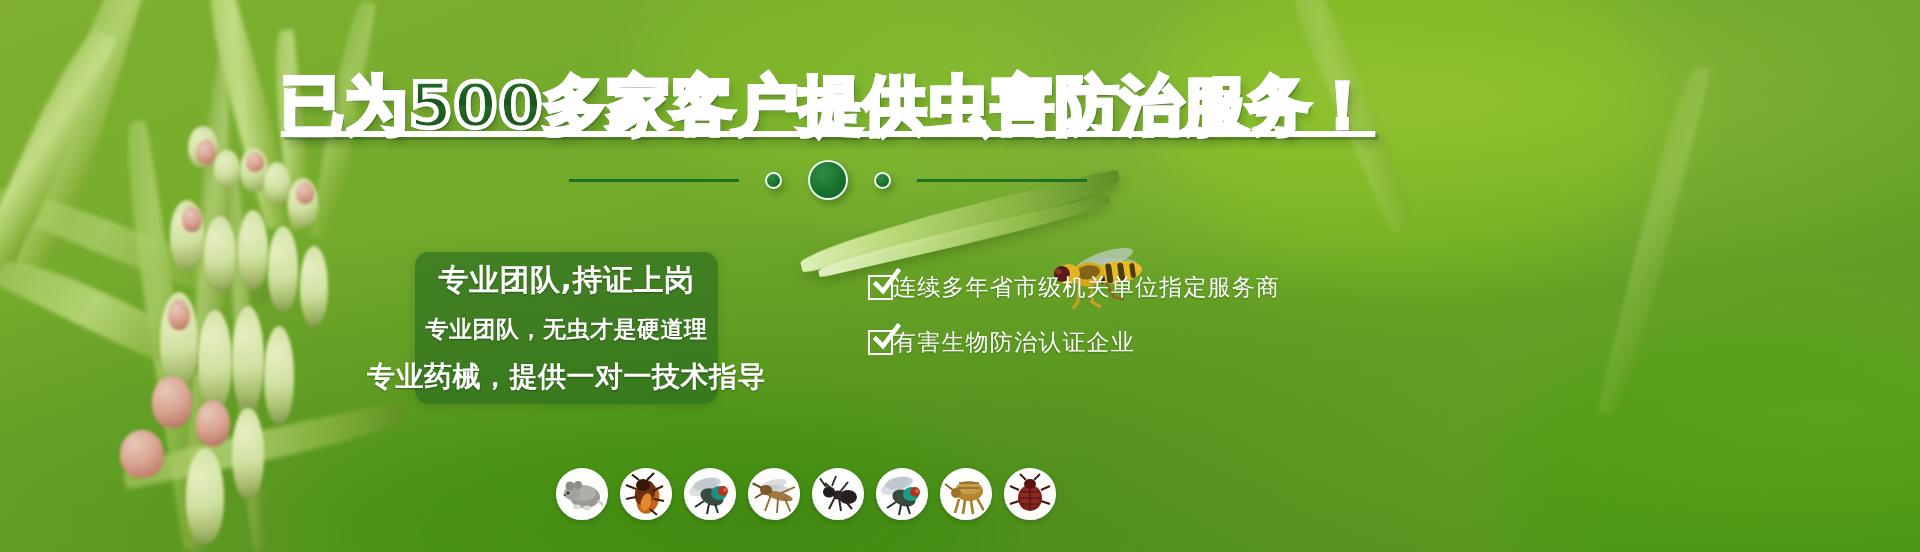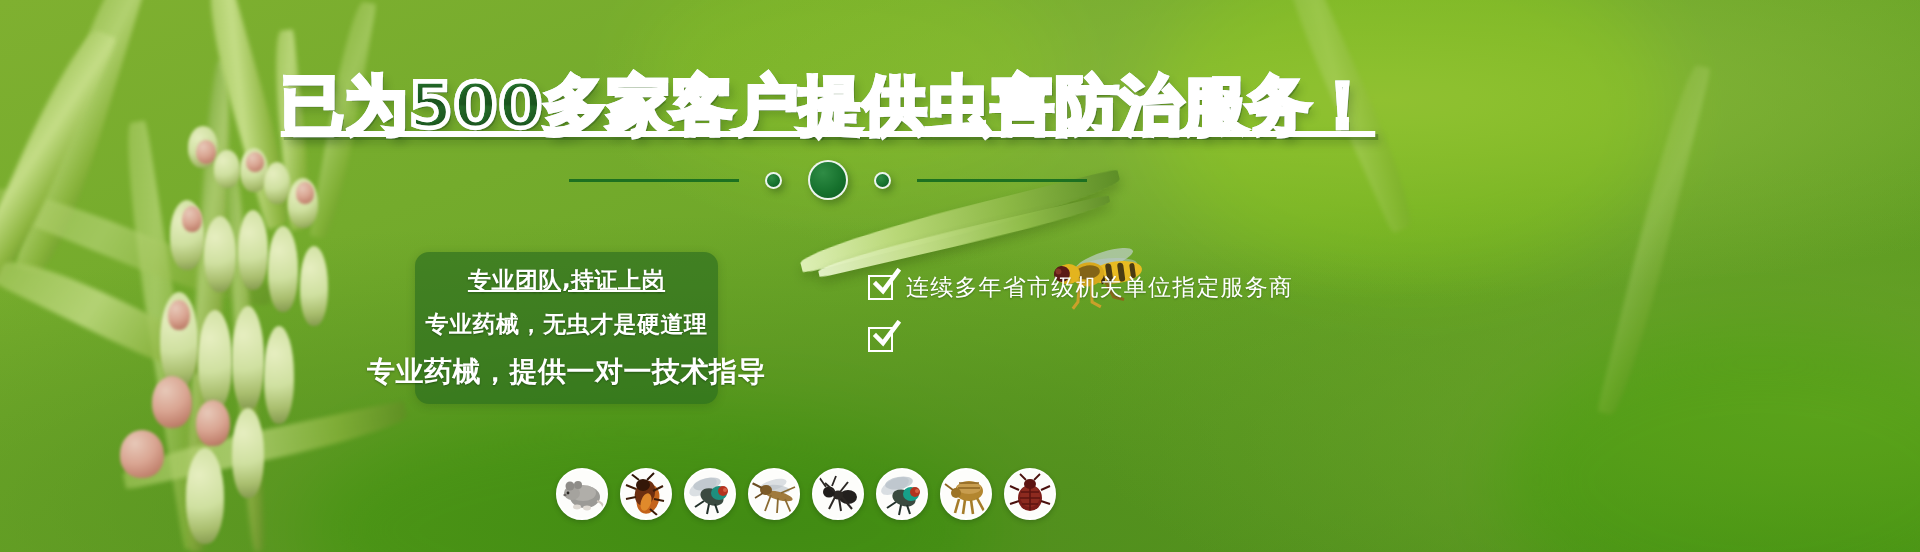--- a/index.html
+++ b/index.html
@@ -136,32 +136,32 @@
     align-items:center; justify-content:center;
     gap:13px;
     padding:8px 10px;
   }
   .claim-line {
     color:#ffffff;
     font-weight:700;
     white-space:nowrap;
     text-shadow:0 1px 2px rgba(12,40,8,.45);
   }
-  .claim-line.l1 { font-size:23px; letter-spacing:.5px;text-decoration:underline; }
+  .claim-line.l1 { font-size:30px; letter-spacing:.5px; }
   .claim-line.l2 { font-size:23px; letter-spacing:.5px; }
   .claim-line.l3 { font-size:28px; letter-spacing:.5px; }
 
   
   .checklist {
     position:absolute;
     left:868px; top:272px;
     display:flex; flex-direction:column;
     gap:24px;
   }
-  .check-item { display:flex; align-items:center; gap:13px; }
+  .check-item { display:flex; align-items:center; }
   .check-box {
     position:relative;
     width:25px; height:25px;
     border:2px solid #ffffff;
     flex:0 0 auto;
   }
   .check-box .tick {
     position:absolute;
     left:2px; top:-9px;
     width:29px; height:29px;
@@ -282,39 +282,40 @@
   <div class="divider">
     <span class="div-line"></span>
     <span class="dot small"></span>
     <span class="dot big"></span>
     <span class="dot small"></span>
     <span class="div-line"></span>
   </div>
 
   <div class="claimbox">
     <div class="claim-line l1">专业团队,持证上岗</div>
-    <div class="claim-line l2">专业药械，无虫才是硬道理</div>
+    <div class="claim-line l2">专业团队，无虫才是硬道理</div>
     <div class="claim-line l3">专业药械，提供一对一技术指导</div>
   </div>
 
   <div class="checklist">
     <div class="check-item">
       <span class="check-box">
         <svg class="tick" viewBox="0 0 29 29" xmlns="http://www.w3.org/2000/svg">
           <path d="M4 16 L11 23 L26 3" stroke="#ffffff" stroke-width="4.5" fill="none" stroke-linecap="square" stroke-linejoin="miter"></path>
         </svg>
       </span>
       <span class="check-label">连续多年省市级机关单位指定服务商</span>
     </div>
     <div class="check-item">
       <span class="check-box">
         <svg class="tick" viewBox="0 0 29 29" xmlns="http://www.w3.org/2000/svg">
           <path d="M4 16 L11 23 L26 3" stroke="#ffffff" stroke-width="4.5" fill="none" stroke-linecap="square" stroke-linejoin="miter"></path>
         </svg>
       </span>
+      <span class="check-label">有害生物防治认证企业</span>
     </div>
   </div>
 
   <div class="pests">
 
     <span class="pest">
       <svg viewBox="0 0 46 46" xmlns="http://www.w3.org/2000/svg">
         <ellipse cx="26" cy="26" rx="15" ry="11" fill="#9b9a96"></ellipse>
         <ellipse cx="24" cy="22" rx="13" ry="8" fill="#b0aea9"></ellipse>
         <ellipse cx="13" cy="22" rx="8" ry="7" fill="#a5a39e"></ellipse>

